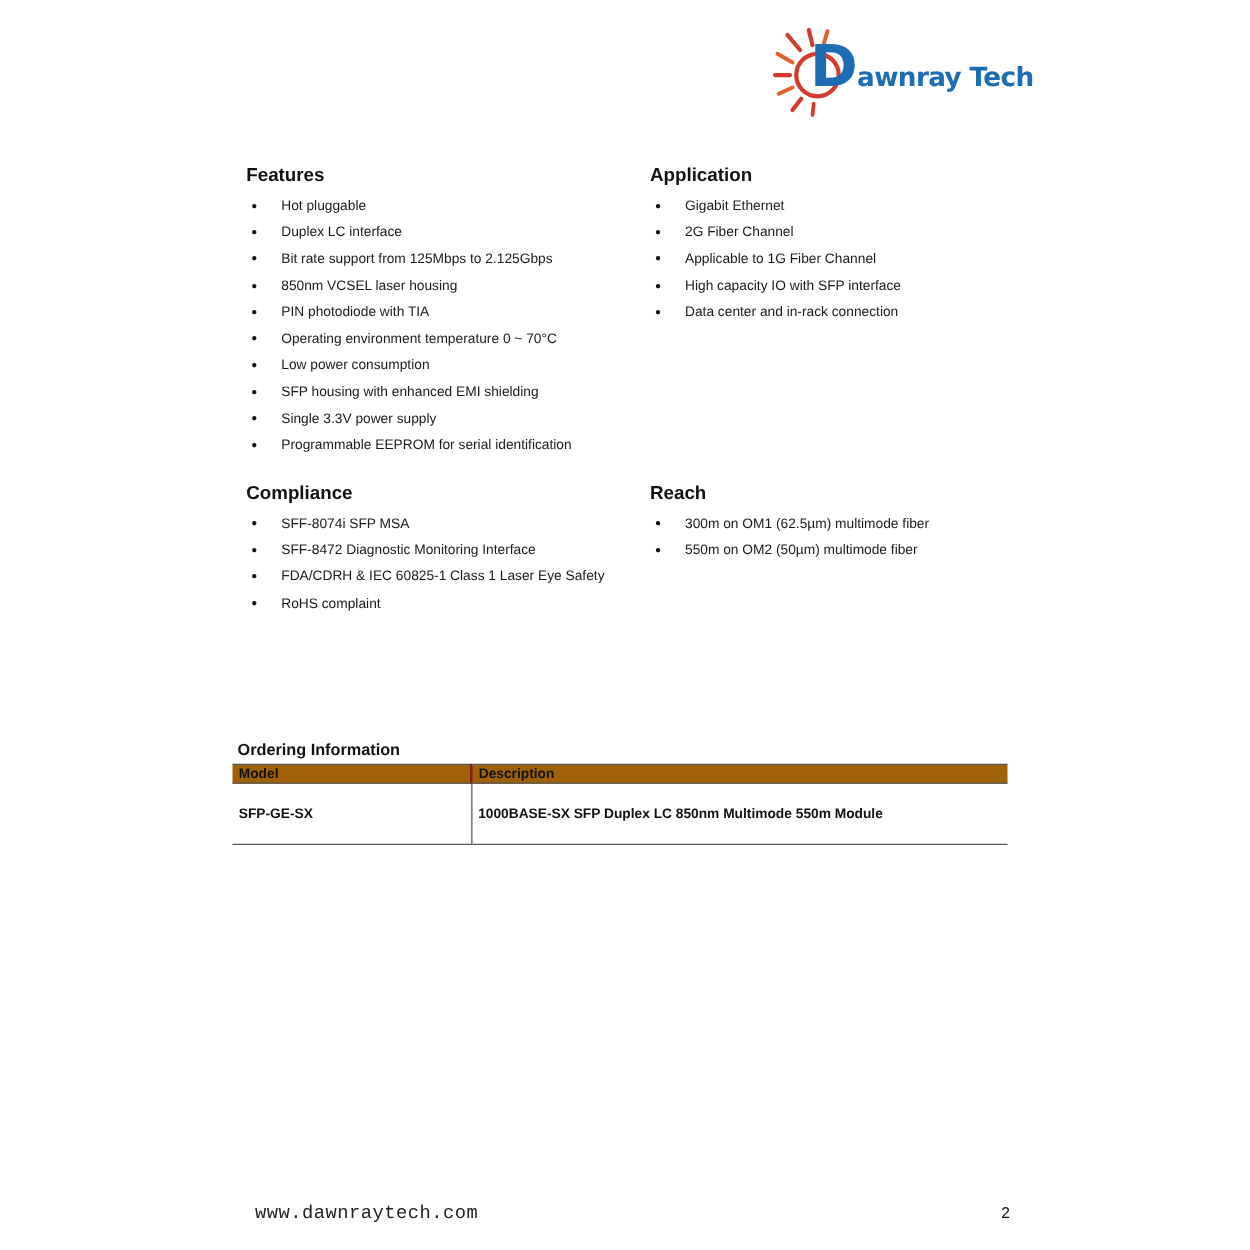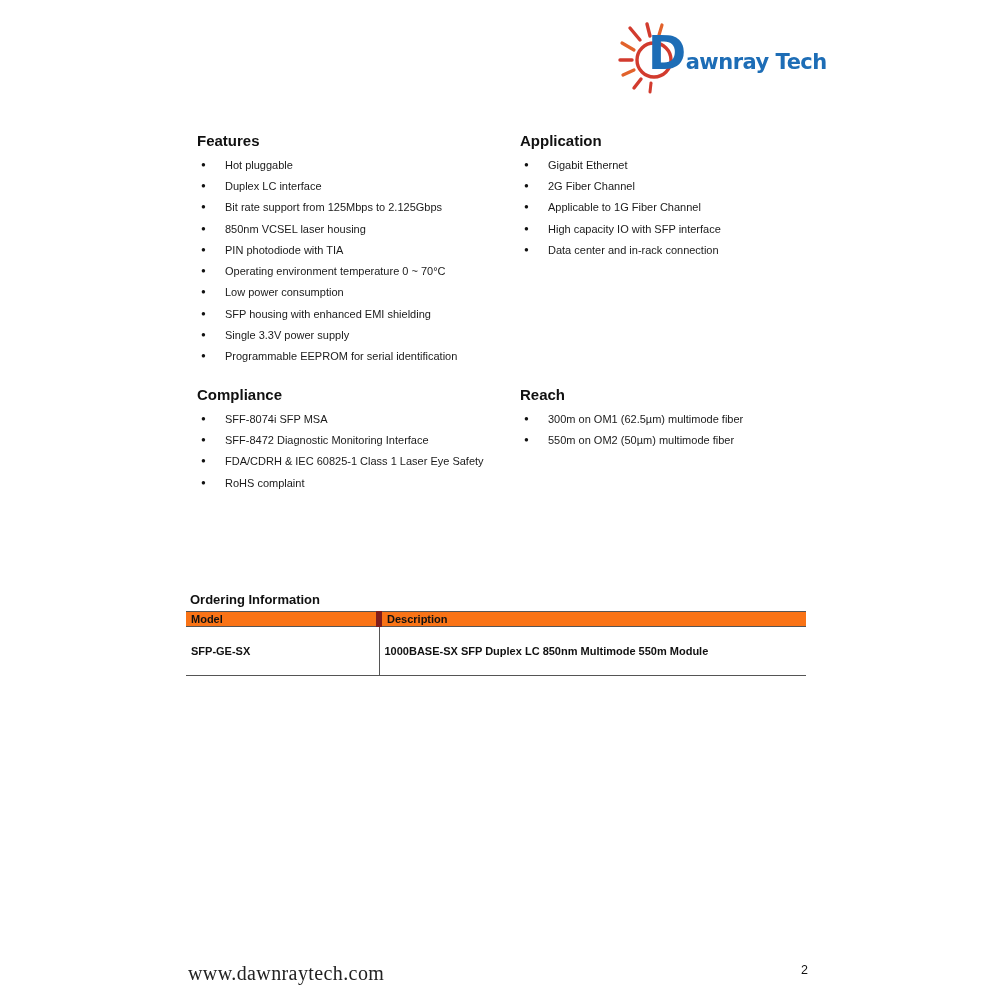--- a/index.html
+++ b/index.html
@@ -36,34 +36,34 @@
   #section-compliance{left:197px;top:358px;width:340px;}
   #section-reach{left:520px;top:358px;width:340px;}
   
   #ordering{position:absolute;left:186px;top:592px;width:620px;}
   #ordering h3{margin:0 0 4px 4px;font-size:13px;font-weight:bold;color:#111;}
   .order-table{
     width:620px;border-collapse:collapse;font-size:11px;font-weight:bold;
     table-layout:fixed;
   }
   .order-table th{
-    background:#f97316;text-align:left;height:14px;padding:0 5px;
+    background:#a16207;text-align:left;height:14px;padding:0 5px;
     border-top:1px solid #555;border-bottom:1px solid #555;color:#111;
   }
   .order-table th.col-model{width:180px;}
-  .order-table th + th{border-left:6px solid #7f1d1d;}
+  .order-table th + th{border-left:2px solid #7f1d1d;}
   .order-table td{
     height:16px;padding:16px 5px;border-bottom:1px solid #555;color:#111;
     white-space:nowrap;overflow:hidden;
   }
   .order-table td + td{border-left:1px solid #555;}
   
   .footer-site{
-    position:absolute;left:188px;top:962px;font-size:20px;color:#222;
-    letter-spacing:0.4px;font-family:Liberation Serif, serif;
+    position:absolute;left:204px;top:962px;font-size:15px;color:#222;
+    letter-spacing:0.4px;font-family:Liberation Mono, monospace;
   }
   .footer-page{
     position:absolute;left:801px;top:963px;font-size:12.5px;color:#111;
   }
 </style>
 </head>
 <body>
 
 <div class="page">
 

